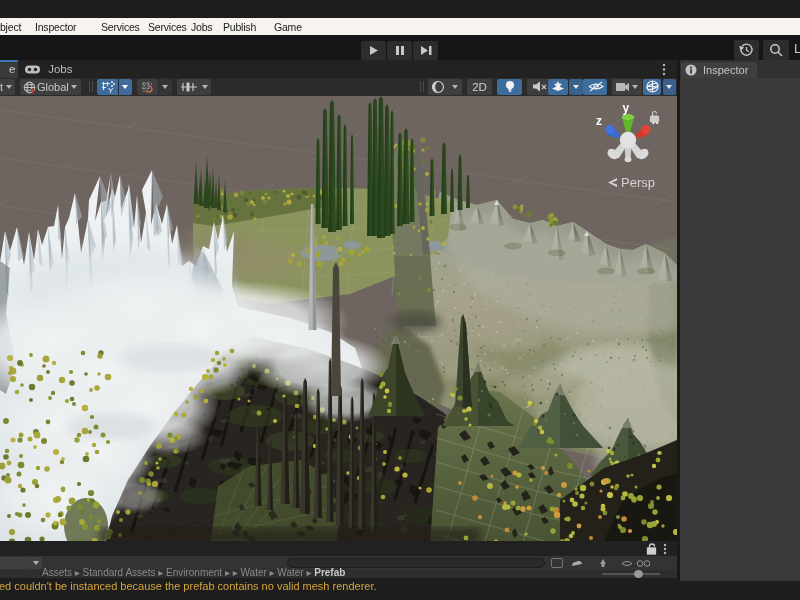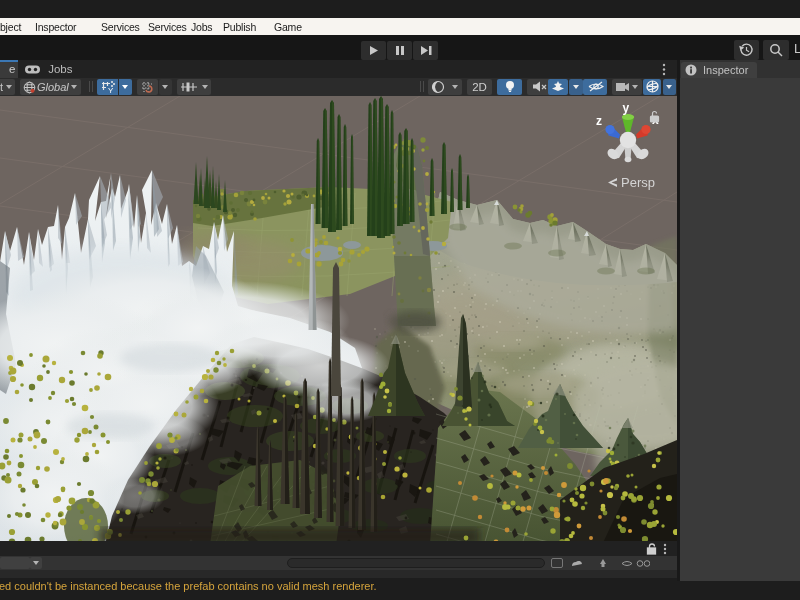--- a/index.html
+++ b/index.html
@@ -110,21 +110,21 @@
         <span class="arrow" style="position:absolute; right:3px; top:6px;"></span>
       </div>
     <div class="stbtn" style="left:20px; width:61px;">
       <svg width="13" height="13" style="vertical-align:-3px; margin-left:3px;">
           <g fill="none" stroke="#c8c8c8" stroke-width="1">
             <circle cx="6.5" cy="6.5" r="5.3"></circle>
             <ellipse cx="6.5" cy="6.5" rx="2.4" ry="5.3"></ellipse>
             <path d="M1.2 6.5 h10.6 M2 3.8 h9 M2 9.2 h9"></path>
           </g>
           <circle cx="9.5" cy="9.8" r="2" fill="#c33f2e"></circle>
-        </svg><span style="margin-left:1px;font-style:italic;">Global</span><span class="arrow" style="position:absolute; right:4px; top:6px;"></span>
+        </svg><span style="margin-left:1px;">Global</span><span class="arrow" style="position:absolute; right:4px; top:6px;"></span>
     </div>
     <div style="position:absolute; left:89px; top:3px; width:1px; height:11px; background:#4a4a4a;"></div>
     <div style="position:absolute; left:92px; top:3px; width:1px; height:11px; background:#4a4a4a;"></div>
     <div class="stbtn stblue" style="left:97px; width:21px; border-radius:2px 0 0 2px;">
       <svg width="15" height="14" style="margin:1px 0 0 3px;">
           <g stroke="#e8e8e8" stroke-width="1.2" fill="none">
             <path d="M2 3.5 h8 M2 7.5 h4 M3.5 2 v8 M7.5 2 v4"></path>
           </g>
           <text x="8" y="13" fill="#fff" font-size="8" font-family="Liberation Sans">Y</text>
           <g fill="#e8e8e8">
@@ -2090,20 +2090,27 @@
         </svg>
       <svg style="position:absolute; left:597px; top:2px;" width="12" height="10">
           <path d="M6 1 L9 6 H7.5 V9 H4.5 V6 H3 Z" fill="#999"></path>
         </svg>
       <svg style="position:absolute; left:620px; top:3px;" width="30" height="9">
           <path d="M2 4.5 Q7 0.5 12 4.5 Q7 8.5 2 4.5" fill="none" stroke="#999" stroke-width="1"></path>
           <circle cx="20" cy="4.5" r="2.8" fill="none" stroke="#999" stroke-width="1"></circle>
           <circle cx="27" cy="4.5" r="2.8" fill="none" stroke="#999" stroke-width="1"></circle>
         </svg>
     </div>
+    <div id="breadcrumb">
+        <span style="position:absolute; left:42px; top:-2px;">Assets ▸ Standard Assets ▸ Environment ▸ ▸ Water ▸ Water ▸ <b style="color:#c9c9c9">Prefab</b></span>
+      <div style="position:absolute; left:602px; top:0px; width:60px; height:7px;">
+        <div style="position:absolute; left:0; top:3px; width:58px; height:2px; background:#555; border-radius:1px;"></div>
+        <div style="position:absolute; left:32px; top:0px; width:9px; height:8px; background:#9a9a9a; border-radius:50%;"></div>
+      </div>
+    </div>
   </div>
   <div id="statusbar">
       <span>ed couldn't be instanced because the prefab contains no valid mesh renderer.</span>
     </div>
   <div id="vdivider"></div>
   <div id="inspector">
     <div id="insptab">
       <svg width="12" height="12" style="vertical-align:-2px; margin-left:4px;">
           <circle cx="6" cy="6" r="5.5" fill="#c2c2c2"></circle>
           <rect x="5.1" y="5.2" width="1.9" height="4.3" fill="#3f3f3f"></rect>

